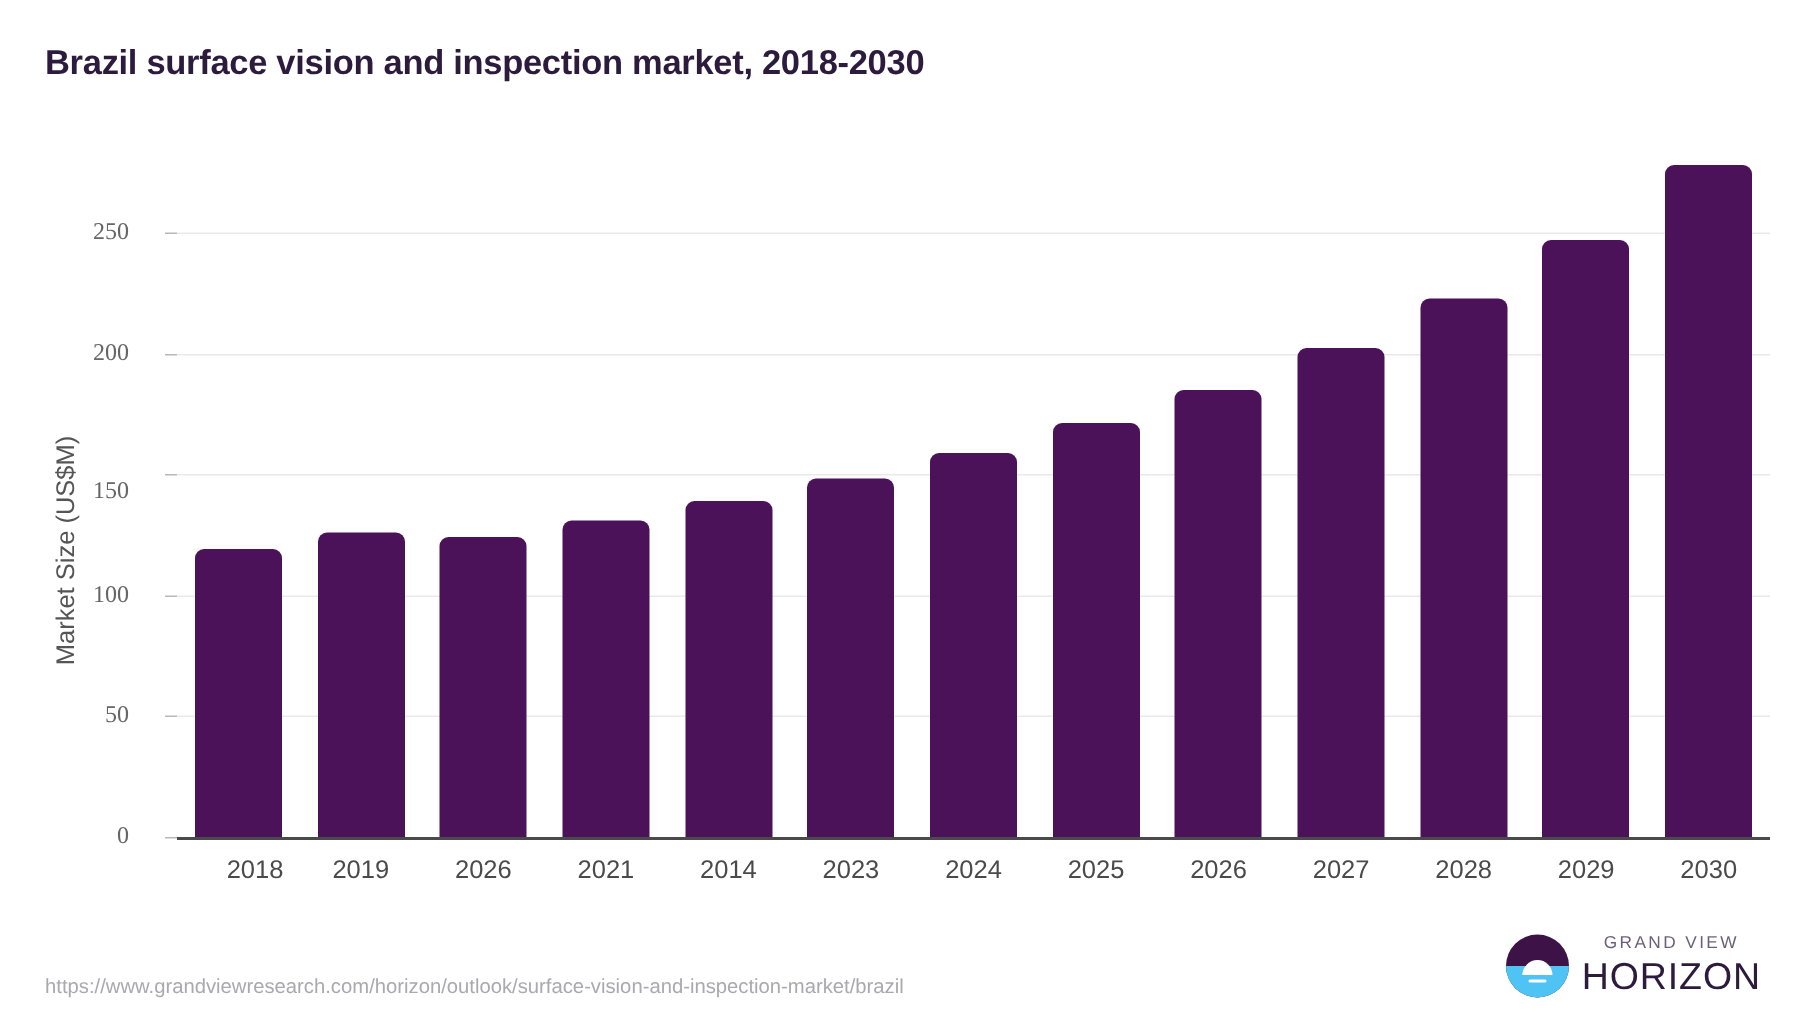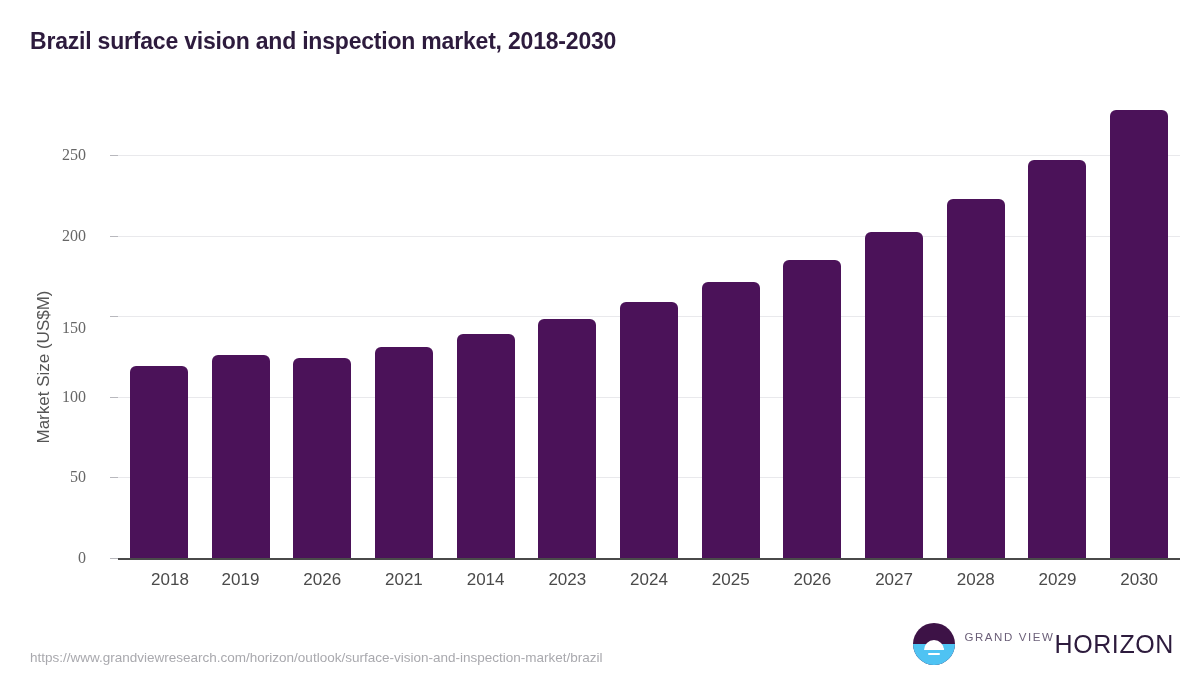--- a/index.html
+++ b/index.html
@@ -135,21 +135,21 @@
   }
   .logo-mark .line1, .logo-mark .line2 {
     position: absolute;
     left: 50%;
     background: #ffffff;
     height: 2.4px;
     border-radius: 2px;
   }
   .logo-mark .line1 { top: 25px; width: 19px; margin-left: -9.5px; }
   .logo-mark .line2 { top: 30px; width: 12px; margin-left: -6px; }
-  .logo-text { display: flex; flex-direction: row; line-height: 1; text-align: center; }
+  .logo-text { display: flex; flex-direction: column; line-height: 1; text-align: center; }
   .logo-top {
     font-size: 11.5px;
     letter-spacing: 1.6px;
     color: #6b5f78;
     margin-bottom: 3px;
   }
   .logo-bottom {
     font-size: 25px;
     font-weight: normal;
     letter-spacing: 0.6px;

